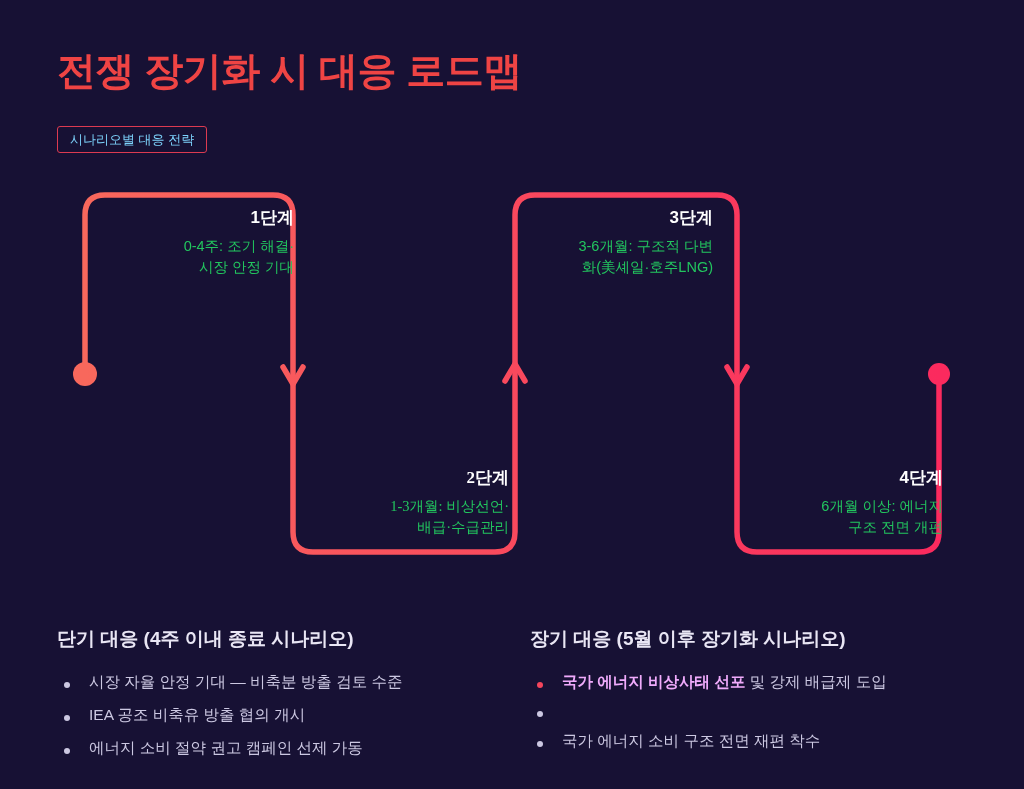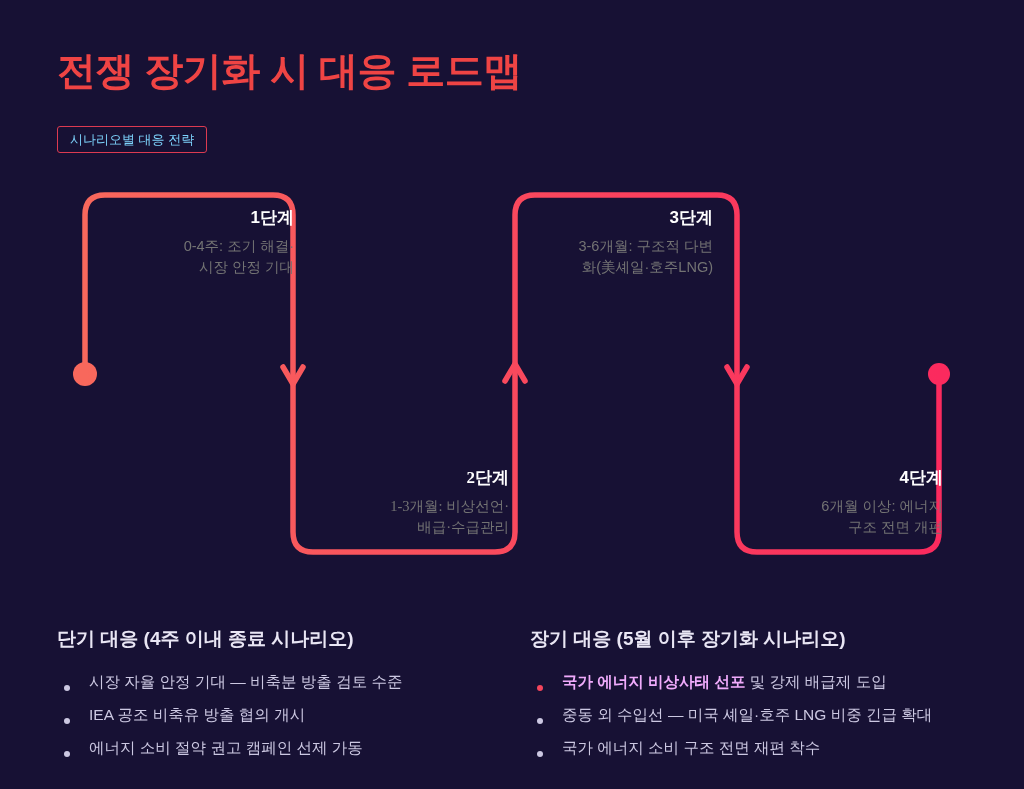--- a/index.html
+++ b/index.html
@@ -27,38 +27,38 @@
 
   
   svg.roadmap-svg { position: absolute; left: 0; top: 0; }
 
   
   .stage {
     position: absolute; width: 210px; transform: translateX(-50%);
     text-align: right;
   }
   .stage-title { color: #ffffff; font-size: 17px; font-weight: 700; margin-bottom: 7px; }
-  .stage-desc { color: #737373; font-size: 14.5px; line-height: 21px; }
+  .stage-desc { color: #22c55e; font-size: 14.5px; line-height: 21px; }
   .stage-desc span { display: block; }
   .stage.s1 { left: 189px; top: 206px; }
   .stage.s2 { left: 404px; top: 466px; font-family: Liberation Serif, serif; }
   .stage.s3 { left: 608px; top: 206px; }
   .stage.s4 { left: 838px; top: 466px; }
 
   
   .list-block { position: absolute; top: 598px; margin-top: 28px; }
   .list-block.left  { left: 57px;  width: 440px; }
   .list-block.right { left: 530px; width: 460px; }
   .list-heading {
     color: #e9e6f4; font-size: 19px; font-weight: 600;
     margin: 0 0 20px 0; white-space: nowrap;
   }
   ul.items { list-style: none; margin: 0; padding: 0; }
   ul.items li {
-    display: flex; align-items: flex-end;
+    display: flex; align-items: center;
     margin-bottom: 14px; color: #ccc8e2;
     font-size: 15.5px; line-height: 19px; white-space: nowrap;
   }
   .dot {
     flex: 0 0 auto; width: 6px; height: 6px; border-radius: 50%;
     background: #ccc8e2; margin: 6px 19px 0 7px;
   }
   li.hot .dot { background: #f4455c; }
   .hl { color: #f0abfc; font-weight: 700; }
 </style>
@@ -147,21 +147,20 @@
 
   <div class="list-block right">
     <h2 class="list-heading">장기 대응 (5월 이후 장기화 시나리오)</h2>
     <ul class="items">
       <li class="hot">
         <span class="dot"></span>
         <span><span class="hl">국가 에너지 비상사태 선포</span><span> 및 강제 배급제 도입</span></span>
       </li>
       <li>
         <span class="dot"></span>
-        <span><span class="hl"></span><span>중동 외 수입선 — 미국 셰일·호주 LNG 비중 긴급 확대</span></span>
       </li>
       <li>
         <span class="dot"></span>
         <span><span class="hl"></span><span>국가 에너지 소비 구조 전면 재편 착수</span></span>
       </li>
     </ul>
   </div>
 
 </div>
 

